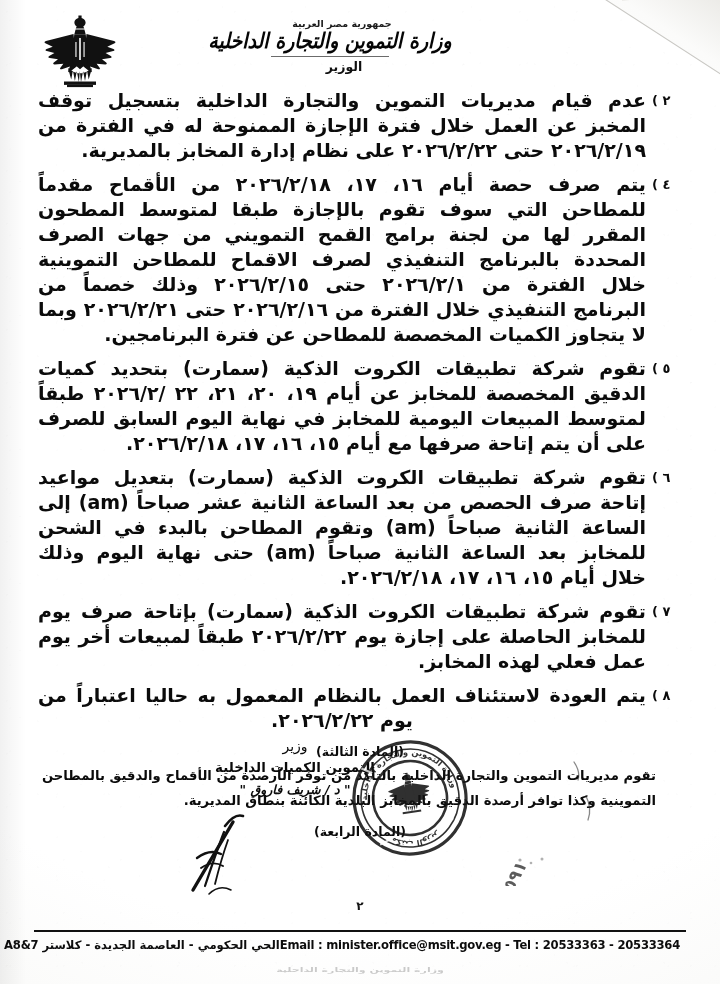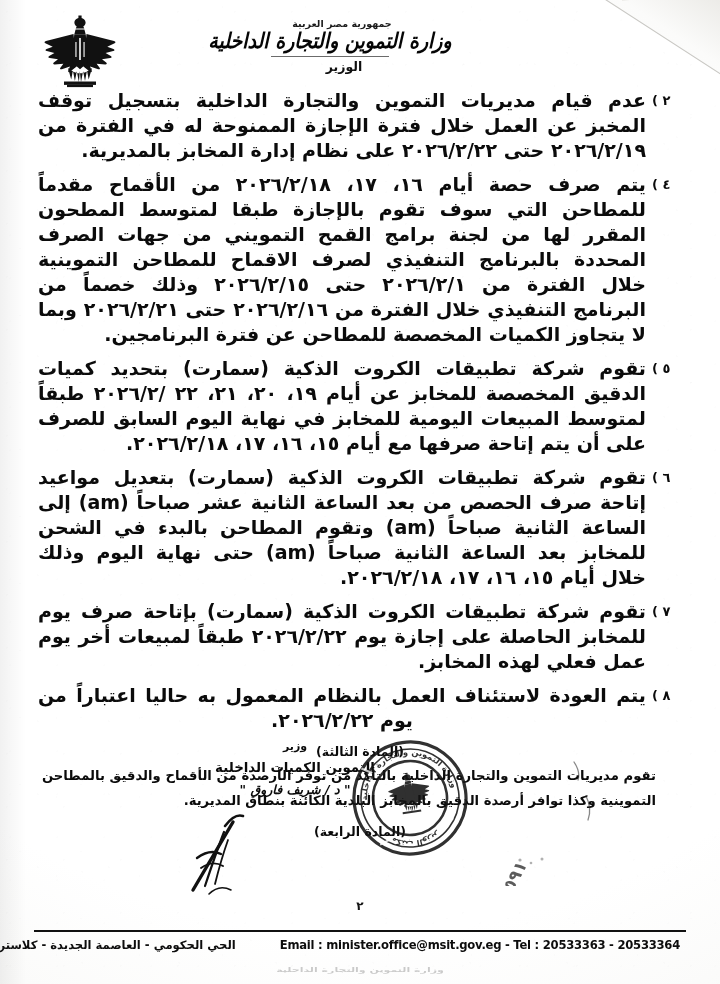--- a/index.html
+++ b/index.html
@@ -181,22 +181,22 @@
   }
   .sig-text {
     position: absolute;
     top: 0;
     right: 310px;
     width: 230px;
     text-align: center;
     line-height: 21px;
   }
   .sig-role {
-    font-size: 11px;
-    font-weight: 700;
+    font-size: 14px;
+    font-weight: 400;
     color: #0a0a0a;
   }
   .sig-dept {
     font-size: 13.4px;
     font-weight: 700;
     color: #0a0a0a;
   }
   .sig-name {
     font-size: 12.6px;
     font-weight: 700;
@@ -256,21 +256,20 @@
     align-items: baseline;
     justify-content: space-between;
     font-size: 11.6px;
     font-weight: 700;
     color: #0d0d0d;
     white-space: nowrap;
   }
   .footer-contact {
     direction: ltr;
     letter-spacing: -.25px;
-    margin-left: 44px;
   }
   .footer-address {
     direction: rtl;
     letter-spacing: -.2px;
   }
   
   .bleed {
     position: absolute;
     top: 962px;
     right: 150px;

